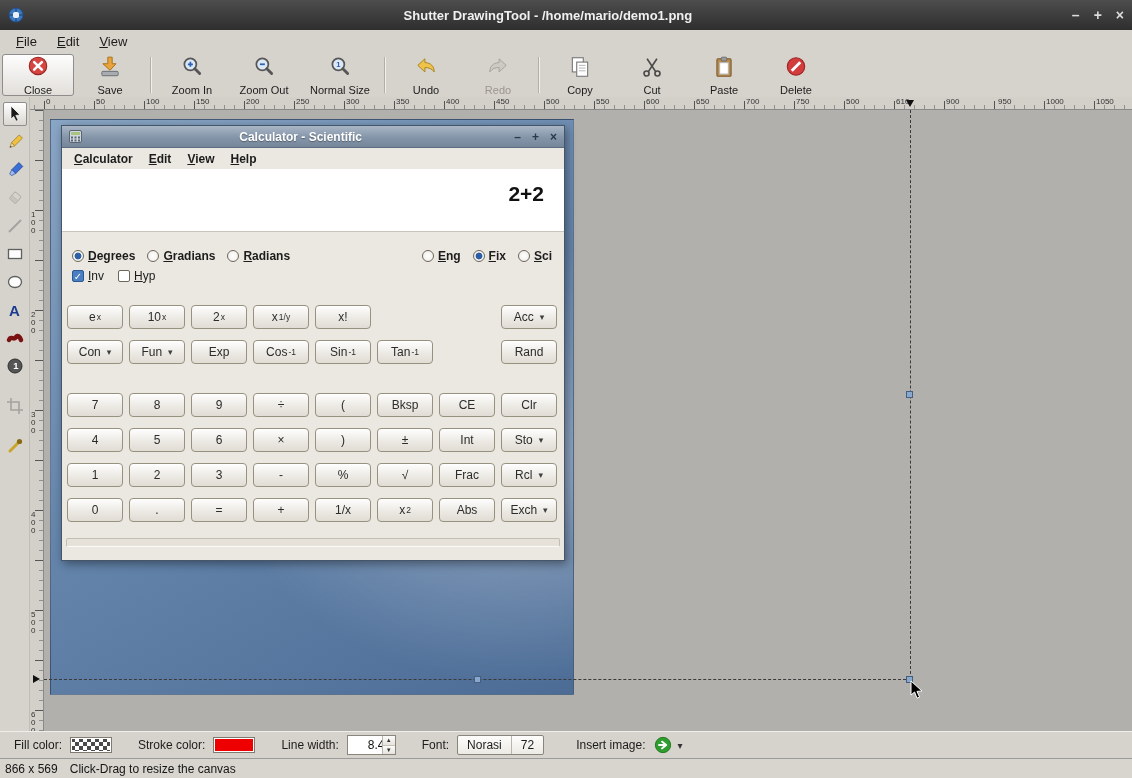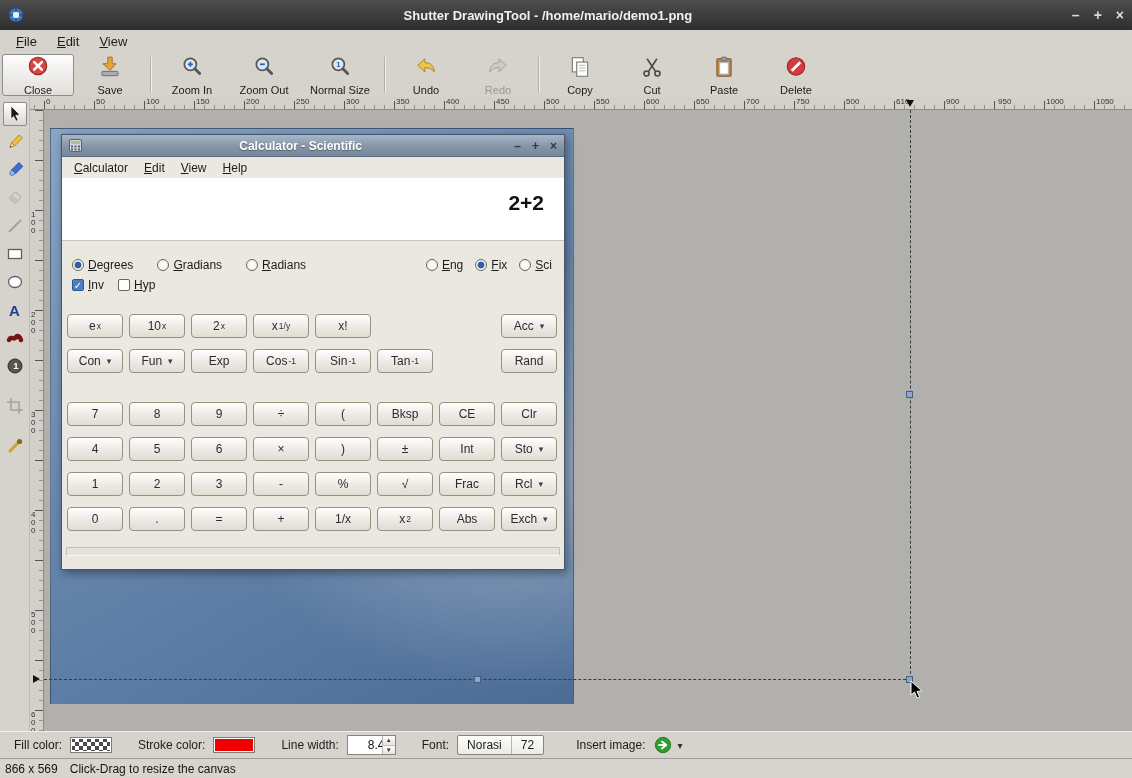--- a/index.html
+++ b/index.html
@@ -65,45 +65,45 @@
     background-position:right top,right top;
     background-repeat:repeat-y,repeat-y;
     border-right:1px solid #8a8a8a; }
   .vlabel { position:absolute; left:1px; width:8px; font-size:8px; line-height:8px; color:#333; word-break:break-all; }
   .vmarker { position:absolute; left:3px; top:565px; width:0; height:0;
     border-top:4px solid transparent; border-bottom:4px solid transparent; border-left:7px solid #111; }
 
   .canvas { position:absolute; left:44px; top:13px; width:1088px; height:621px; background:#b1b0ad; overflow:hidden; }
 
   
-  .demo-image { position:absolute; left:6px; top:18px; width:524px; height:576px;
+  .demo-image { position:absolute; left:6px; top:9px; width:524px; height:576px;
     background:
       radial-gradient(ellipse at 92% 60%, rgba(255,255,255,.35), rgba(255,255,255,0) 45%),
       linear-gradient(150deg,#8aa6c6 0%,#6787ad 45%,#4c6c96 100%);
     border:1px solid rgba(0,0,0,.25); }
 
   
   .dash-v { position:absolute; left:866px; top:0; width:0; height:569px; border-left:1px dashed #3a3a3a; }
   .dash-h { position:absolute; left:0; top:569px; width:867px; height:0; border-top:1px dashed #3a3a3a; }
   .handle { position:absolute; width:7px; height:7px; background:#8aa8cd; border:1px solid #44607e; }
   .cursor { position:absolute; left:866px; top:570px; }
 
   
   .calc { position:absolute; left:10px; top:5px; width:504px; height:436px; background:#ebe8e1;
     border:1px solid #46566a; box-shadow:2px 3px 9px rgba(0,0,0,.4); }
   .calc-titlebar { height:22px; background:linear-gradient(#a9b6c6,#8495a9 55%,#76879b);
     display:flex; align-items:center; padding:0 7px; border-bottom:1px solid #5d6d81; }
   .calc-title { flex:1; text-align:center; color:#fff; font-size:12px; font-weight:bold; text-shadow:0 1px 1px rgba(0,0,0,.35); }
   .calc-ctl { display:flex; gap:11px; color:#2b3949; font-size:12px; font-weight:bold; }
   .calc-menubar { height:21px; display:flex; align-items:center; padding-left:4px; background:#ebe8e1; }
-  .calc-menubar .mitem { font-size:12px; color:#1c1c1c; padding:18px 8px; }
+  .calc-menubar .mitem { font-size:12px; color:#1c1c1c; padding:18px 8px;font-weight:bold; }
   .calc-display { height:63px; background:#fff; border-bottom:1px solid #c9c5bd;
     text-align:right; padding:13px 20px 0 0; font-size:21px; font-weight:bold; color:#111; }
 
-  .mode-row { display:flex; align-items:center; margin:17px 12px 0 10px; gap:24px; }
+  .mode-row { display:flex; align-items:center; margin:17px 12px 0 10px; gap:12px;font-weight:bold; }
   .mode-right { margin-left:auto; display:flex; gap:12px; }
   .radio, .check { display:flex; align-items:center; gap:4px; font-size:12px; color:#1c1c1c; }
   .rdot { width:12px; height:12px; border-radius:50%; border:1px solid #6d675c; background:radial-gradient(#fff,#eceae5); }
   .rdot.on { background:radial-gradient(circle,#2d5fa6 0 3px,#f6f4f0 3.8px); }
   .inv-row { display:flex; align-items:center; margin:6px 12px 0 10px; gap:14px; }
   .cbox { width:12px; height:12px; border:1px solid #6d675c; border-radius:2px; background:#fff; text-align:center; font-size:10px; line-height:11px; color:transparent; }
   .cbox.on { background:#4a7fc1; border-color:#2d5a94; color:#fff; }
 
   .func-grid { display:grid; grid-template-columns:repeat(8,56px); grid-auto-rows:24px; gap:11px 6px; margin:22px 0 0 5px; }
   .main-grid { display:grid; grid-template-columns:repeat(8,56px); grid-auto-rows:24px; gap:11px 6px; margin:29px 0 0 5px; }

